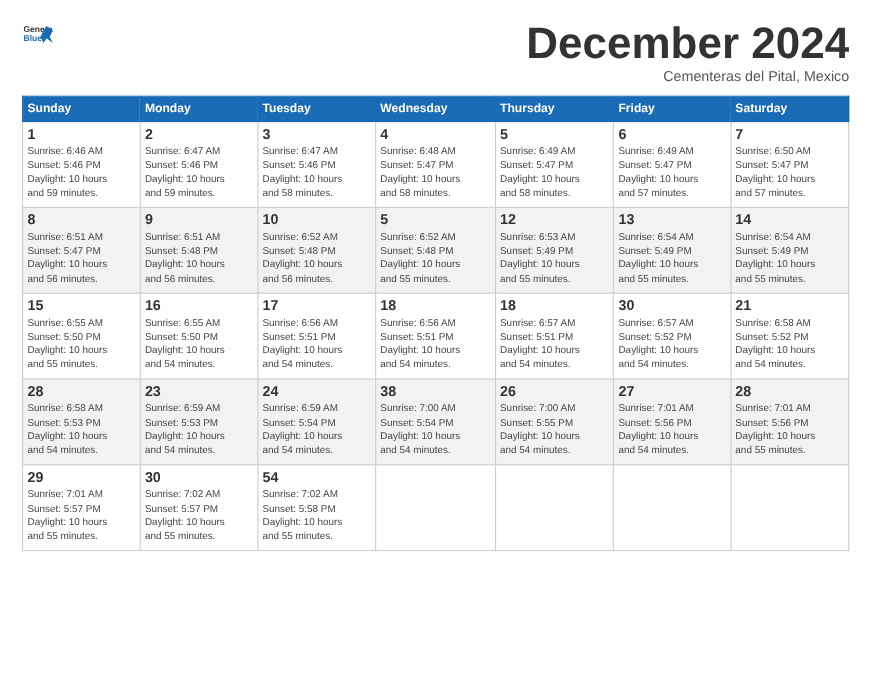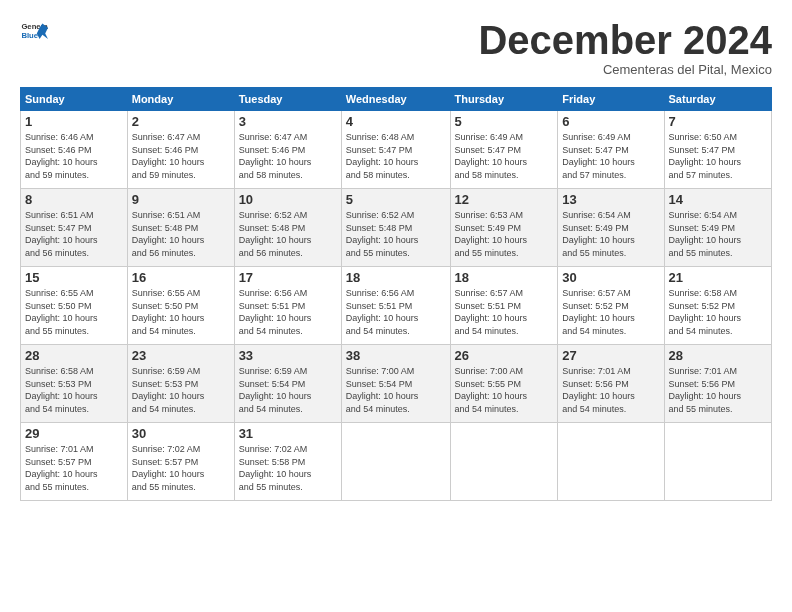--- a/index.html
+++ b/index.html
@@ -326,21 +326,21 @@
           <td>
         <span class="day-number">23</span>
         <div class="day-info">
           Sunrise: 6:59 AM<br>
           Sunset: 5:53 PM<br>
           Daylight: 10 hours<br>
           and 54 minutes.
         </div>
       </td>
           <td>
-        <span class="day-number">33</span>
+        <span class="day-number">24</span>
         <div class="day-info">
           Sunrise: 6:59 AM<br>
           Sunset: 5:54 PM<br>
           Daylight: 10 hours<br>
           and 54 minutes.
         </div>
       </td>
           <td>
         <span class="day-number">38</span>
         <div class="day-info">
@@ -391,21 +391,21 @@
           <td>
         <span class="day-number">30</span>
         <div class="day-info">
           Sunrise: 7:02 AM<br>
           Sunset: 5:57 PM<br>
           Daylight: 10 hours<br>
           and 55 minutes.
         </div>
       </td>
           <td>
-        <span class="day-number">31</span>
+        <span class="day-number">54</span>
         <div class="day-info">
           Sunrise: 7:02 AM<br>
           Sunset: 5:58 PM<br>
           Daylight: 10 hours<br>
           and 55 minutes.
         </div>
       </td>
           <td class="empty-cell"></td>
           <td class="empty-cell"></td>
           <td class="empty-cell"></td>

